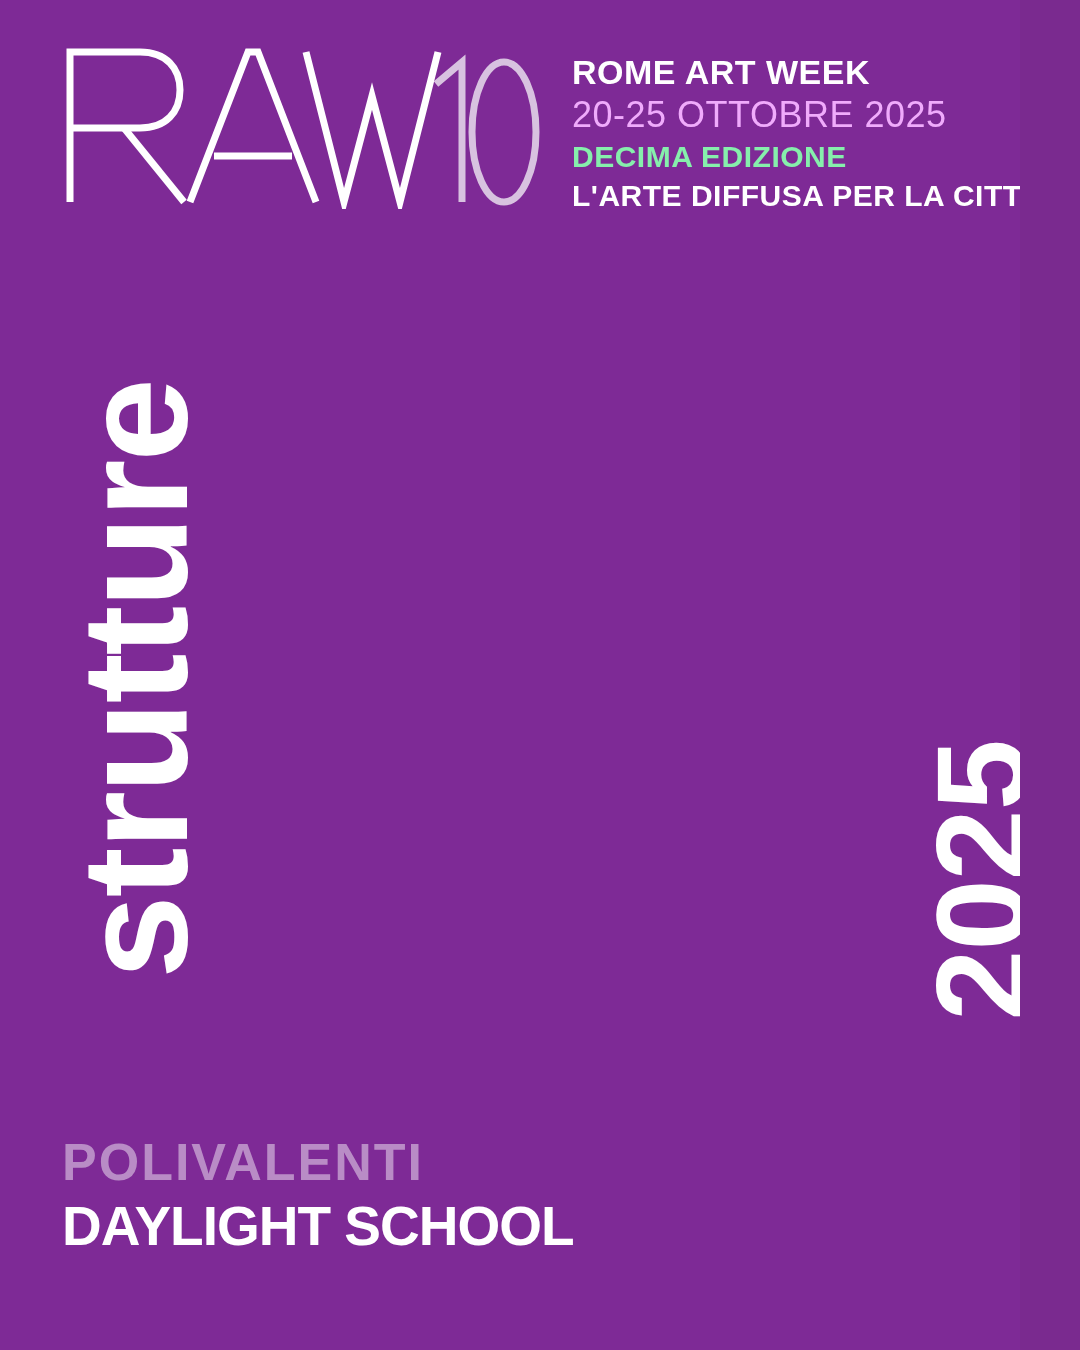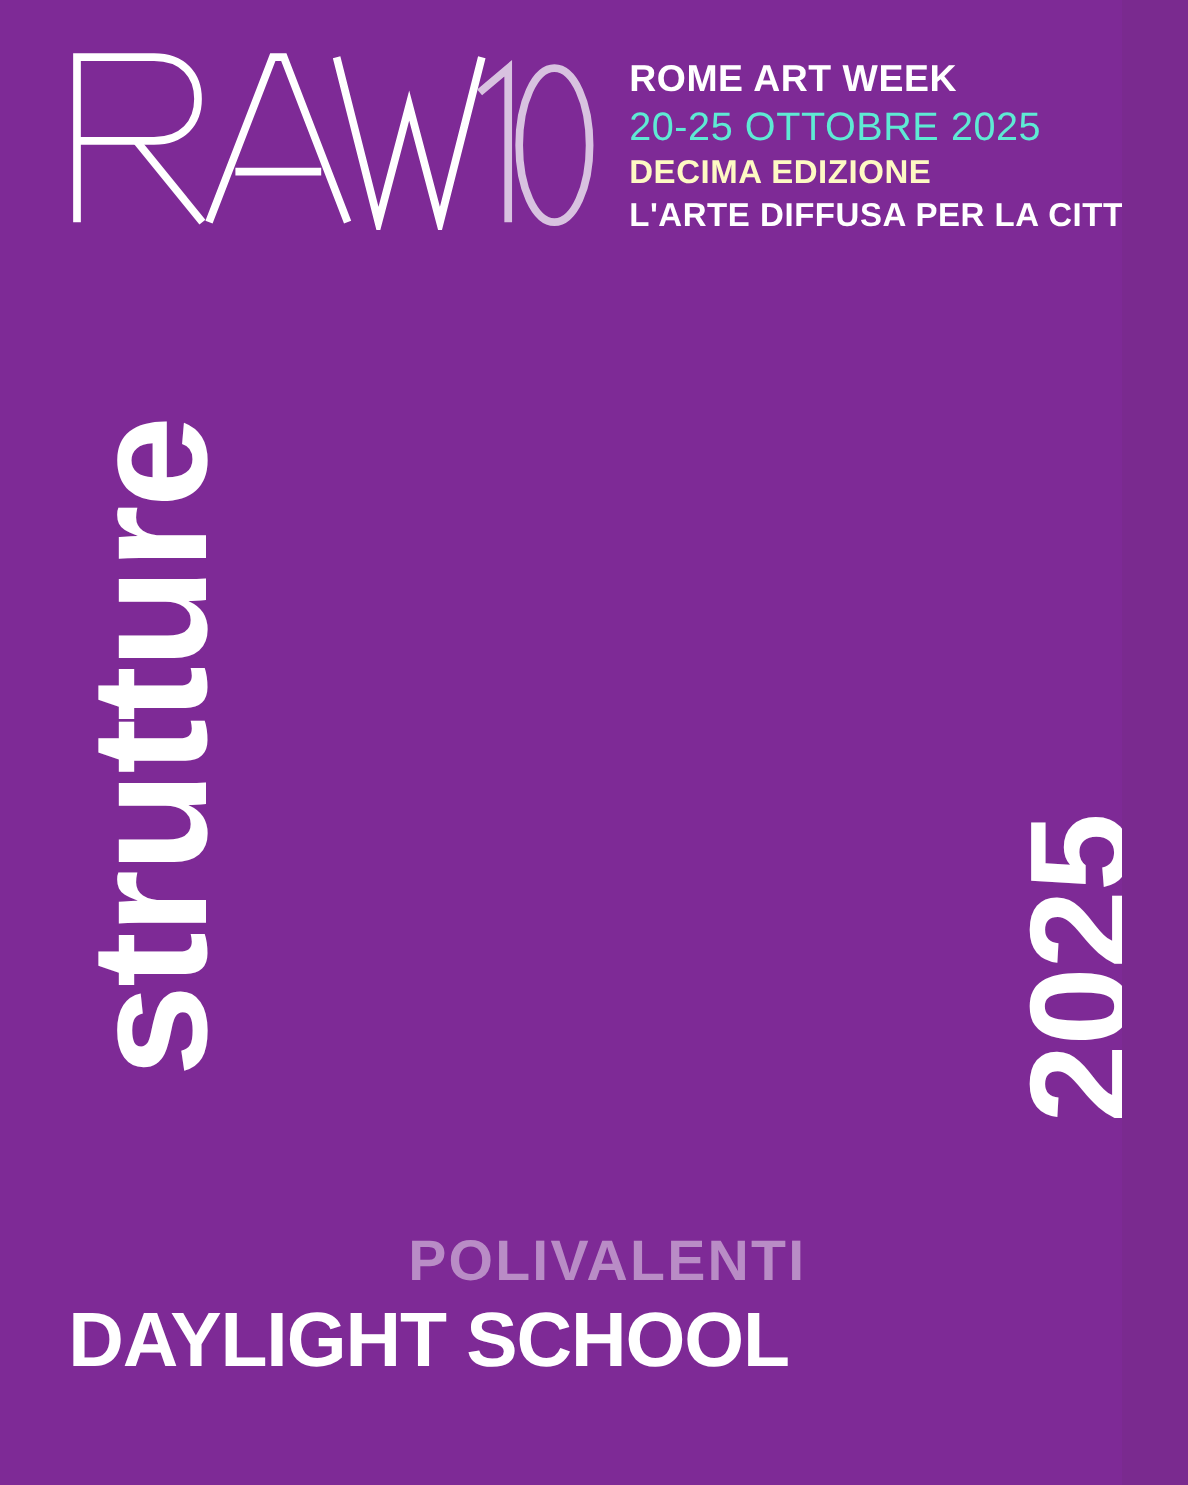--- a/index.html
+++ b/index.html
@@ -42,27 +42,27 @@
   }
   .l1 {
     font-size: 34px;
     letter-spacing: 2.2px;
     color: #ffffff;
   }
   .l2 {
     font-size: 36px;
     font-weight: normal !important;
     letter-spacing: 0.6px;
-    color: #5eead4;
+    color: #f0abfc;
     margin-top: 2px;
   }
   .l3 {
     font-size: 30px;
     letter-spacing: 1.6px;
-    color: #fef9c3;
+    color: #86efac;
     margin-top: 2px;
   }
   .l4 {
     font-size: 30px;
     letter-spacing: 0.8px;
     color: #ffffff;
     margin-top: 4px;
   }
 
   
@@ -110,24 +110,23 @@
     bottom: 96px;
     width: 980px;
   }
   .kicker {
     font-size: 52px;
     font-weight: bold;
     letter-spacing: 2px;
     color: #b98cc6;
     line-height: 1.05;
     margin-bottom: 8px;
-    text-align: center;
   }
   .title {
-    font-size: 70px;
+    font-size: 55px;
     font-weight: bold;
     letter-spacing: -1px;
     color: #ffffff;
     line-height: 1.02;
     white-space: nowrap;
   }
 </style>
 </head>
 <body>
 

